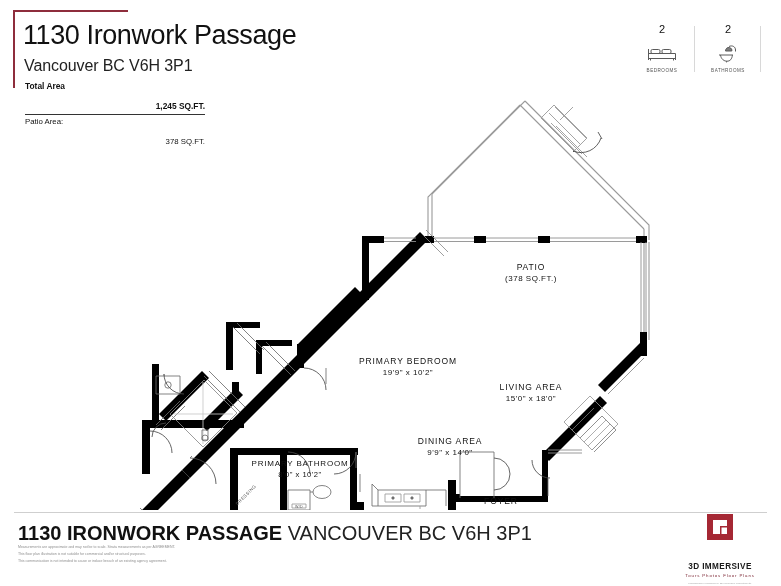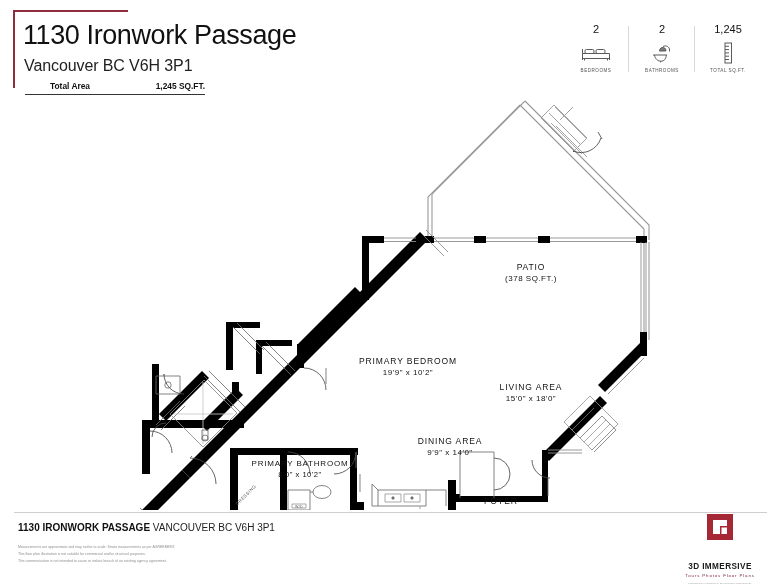--- a/index.html
+++ b/index.html
@@ -16,40 +16,40 @@
   .addr-title{position:absolute;left:23px;top:22px;font-size:27px;font-weight:400;
       letter-spacing:-0.4px;color:#111;white-space:nowrap;line-height:1;}
   .addr-sub{position:absolute;left:24px;top:58px;font-size:16px;font-weight:400;
       color:#222;white-space:nowrap;line-height:1;letter-spacing:-0.1px;}
 
   
   .spec{position:absolute;left:25px;top:81px;width:180px;font-size:7.8px;color:#111;}
   .spec .row{display:flex;justify-content:space-between;line-height:1.32;}
   .spec .row.total{font-weight:bold;font-size:8.4px;padding-bottom:1px;}
   .spec .rule{border-top:1px solid #333;margin:1px 0 2px 0;}
-  .spec .lbl{white-space:nowrap;margin-left:25px;}
-  .spec .val{white-space:nowrap;text-align:right;}
+  .spec .lbl{white-space:nowrap;}
+  .spec .val{white-space:nowrap;text-align:right;margin-top:20px;}
 
   
   .stats{position:absolute;right:20px;top:24px;display:flex;gap:0;}
   .stat{width:66px;text-align:center;position:relative;}
   .stat .num{font-size:11px;color:#111;line-height:1;margin-bottom:7px;}
   .stat .ico{height:22px;display:flex;align-items:center;justify-content:center;}
   .stat .cap{font-size:4.6px;letter-spacing:.5px;color:#555;margin-top:4px;}
   .divider{position:absolute;right:0;top:2px;width:0;height:46px;border-right:1px solid #d8d8d8;}
 
   
   .plan{position:absolute;left:4px;top:92px;width:774px;height:418px;}
   .plan svg{display:block;}
 
   
   .footer{position:absolute;left:0;top:512px;width:781px;height:74px;}
   .foot-rule{position:absolute;left:14px;top:0px;width:753px;height:0;
       border-top:1px solid #cfcfcf;}
-  .foot-title{position:absolute;left:18px;top:11px;font-size:10px;white-space:nowrap;
+  .foot-title{position:absolute;left:18px;top:11px;font-size:20px;white-space:nowrap;
       line-height:1;text-align:center;}
   .foot-title b{font-weight:bold;color:#111;}
   .foot-title span{font-weight:400;color:#222;}
   .disc{position:absolute;left:18px;top:32px;width:480px;font-size:3.5px;
       line-height:1.95;color:#8e8e8e;}
   .disc div{white-space:nowrap;}
 
   
   .logo{position:absolute;right:12px;top:2px;width:98px;text-align:center;}
   .logo .mark{width:26px;height:26px;margin:0 auto 3px auto;position:relative;}
@@ -77,20 +77,24 @@
 
     <div class="addr-title">1130 Ironwork Passage</div>
     <div class="addr-sub">Vancouver BC V6H 3P1</div>
 
     <div class="spec">
       <div class="row total">
         <span class="lbl">Total Area</span>
         <span class="val">1,245 SQ.FT.</span>
       </div>
       <div class="rule"></div>
+      <div class="row">
+        <span class="lbl">Patio Area:</span>
+        <span class="val">378 SQ.FT.</span>
+      </div>
     </div>
 
     <div class="stats">
 
       <div class="stat">
         <div class="num">2</div>
         <div class="ico">
           <svg width="30" height="17" viewBox="0 0 30 17">
             <g fill="none" stroke="#5a5a5a" stroke-width="1">
               <path d="M1.5 4 L1.5 15"></path>
@@ -117,32 +121,20 @@
               <path d="M3 11 L17 11"></path>
               <path d="M4.5 11 C5 15, 8 17.2, 11 17.2 C14 17.2, 16 15.2, 16.4 11"></path>
               <path d="M10.5 17.2 L10.5 18.4"></path>
             </g>
           </svg>
         </div>
         <div class="cap">BATHROOMS</div>
         <div class="divider"></div>
       </div>
 
-      <div class="stat">
-        <div class="num">1,245</div>
-        <div class="ico">
-          <svg width="14" height="22" viewBox="0 0 14 22">
-            <g fill="none" stroke="#5a5a5a" stroke-width="1">
-              <rect x="4" y="1" width="6.5" height="20"></rect>
-              <path d="M4 4.3 L8 4.3 M4 7.6 L8 7.6 M4 10.9 L8 10.9 M4 14.2 L8 14.2 M4 17.5 L8 17.5"></path>
-            </g>
-          </svg>
-        </div>
-        <div class="cap">TOTAL SQ.FT.</div>
-      </div>
 
     </div>
   </div>
 
   <div class="plan">
     <svg width="781" height="418" viewBox="0 0 781 418">
 
       <g fill="none" stroke="#9a9a9a" stroke-width="1.1">
         <path d="M516 13 L424 105 L424 148"></path>
         <path d="M516 13 L640 137"></path>

